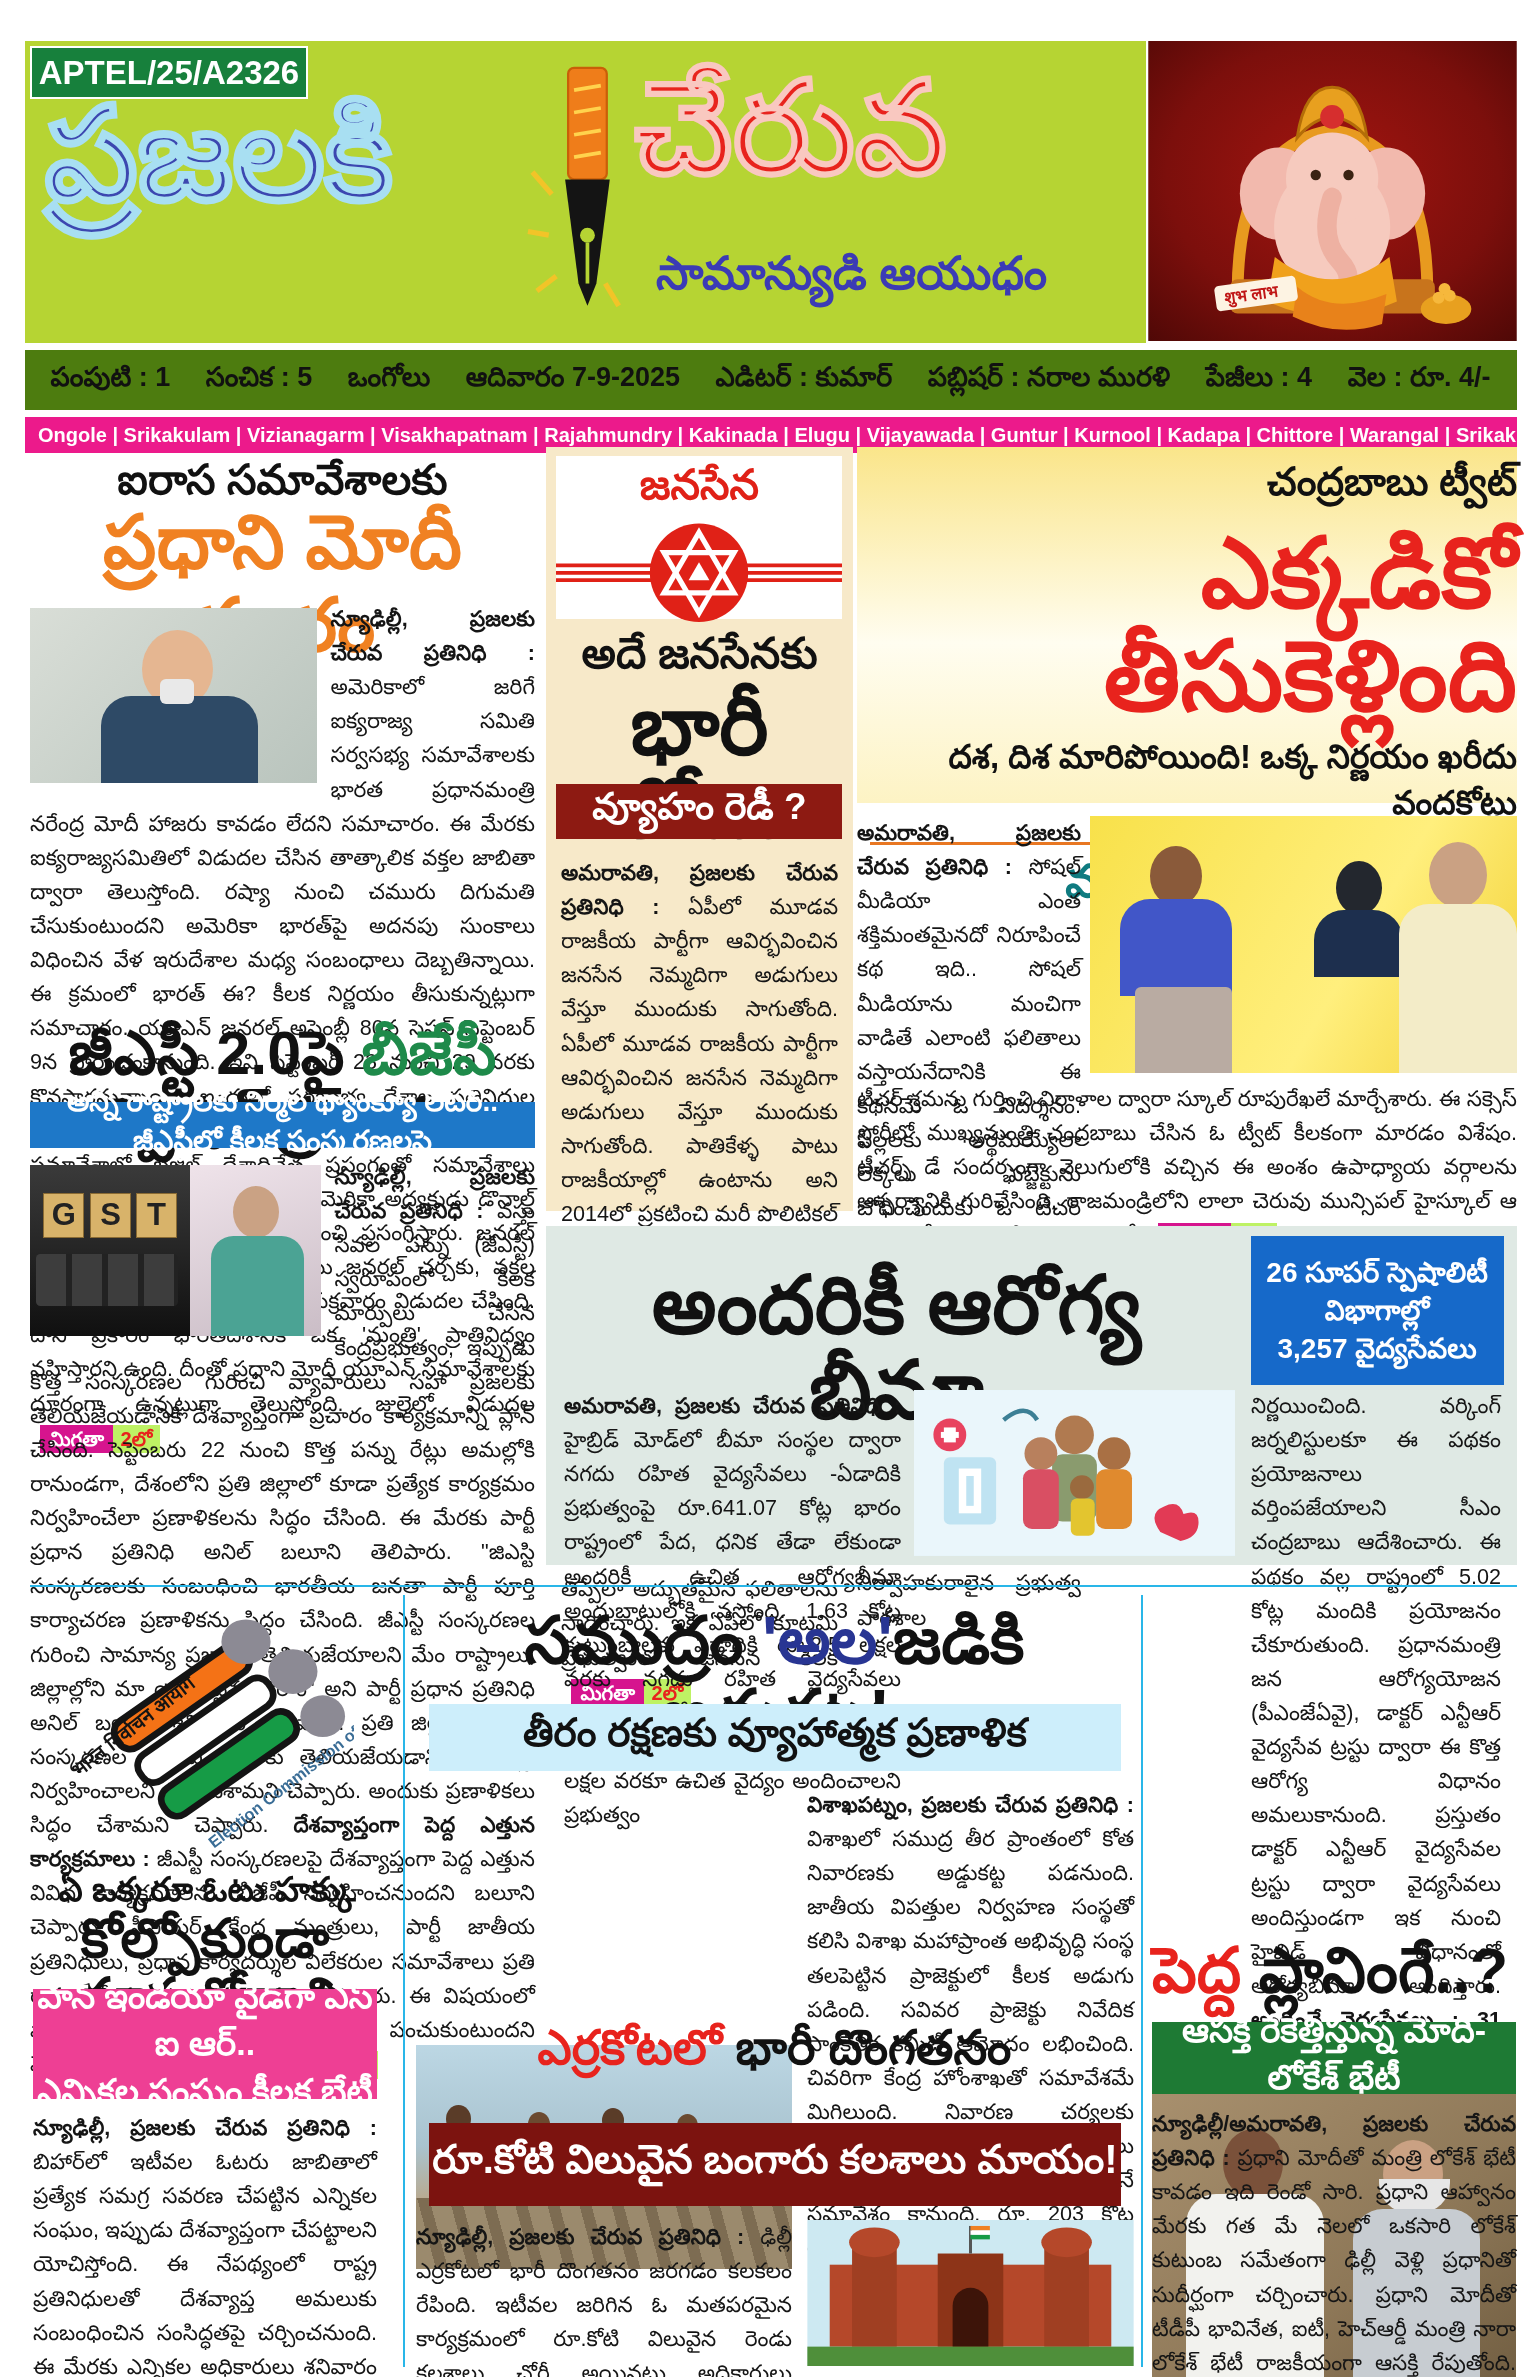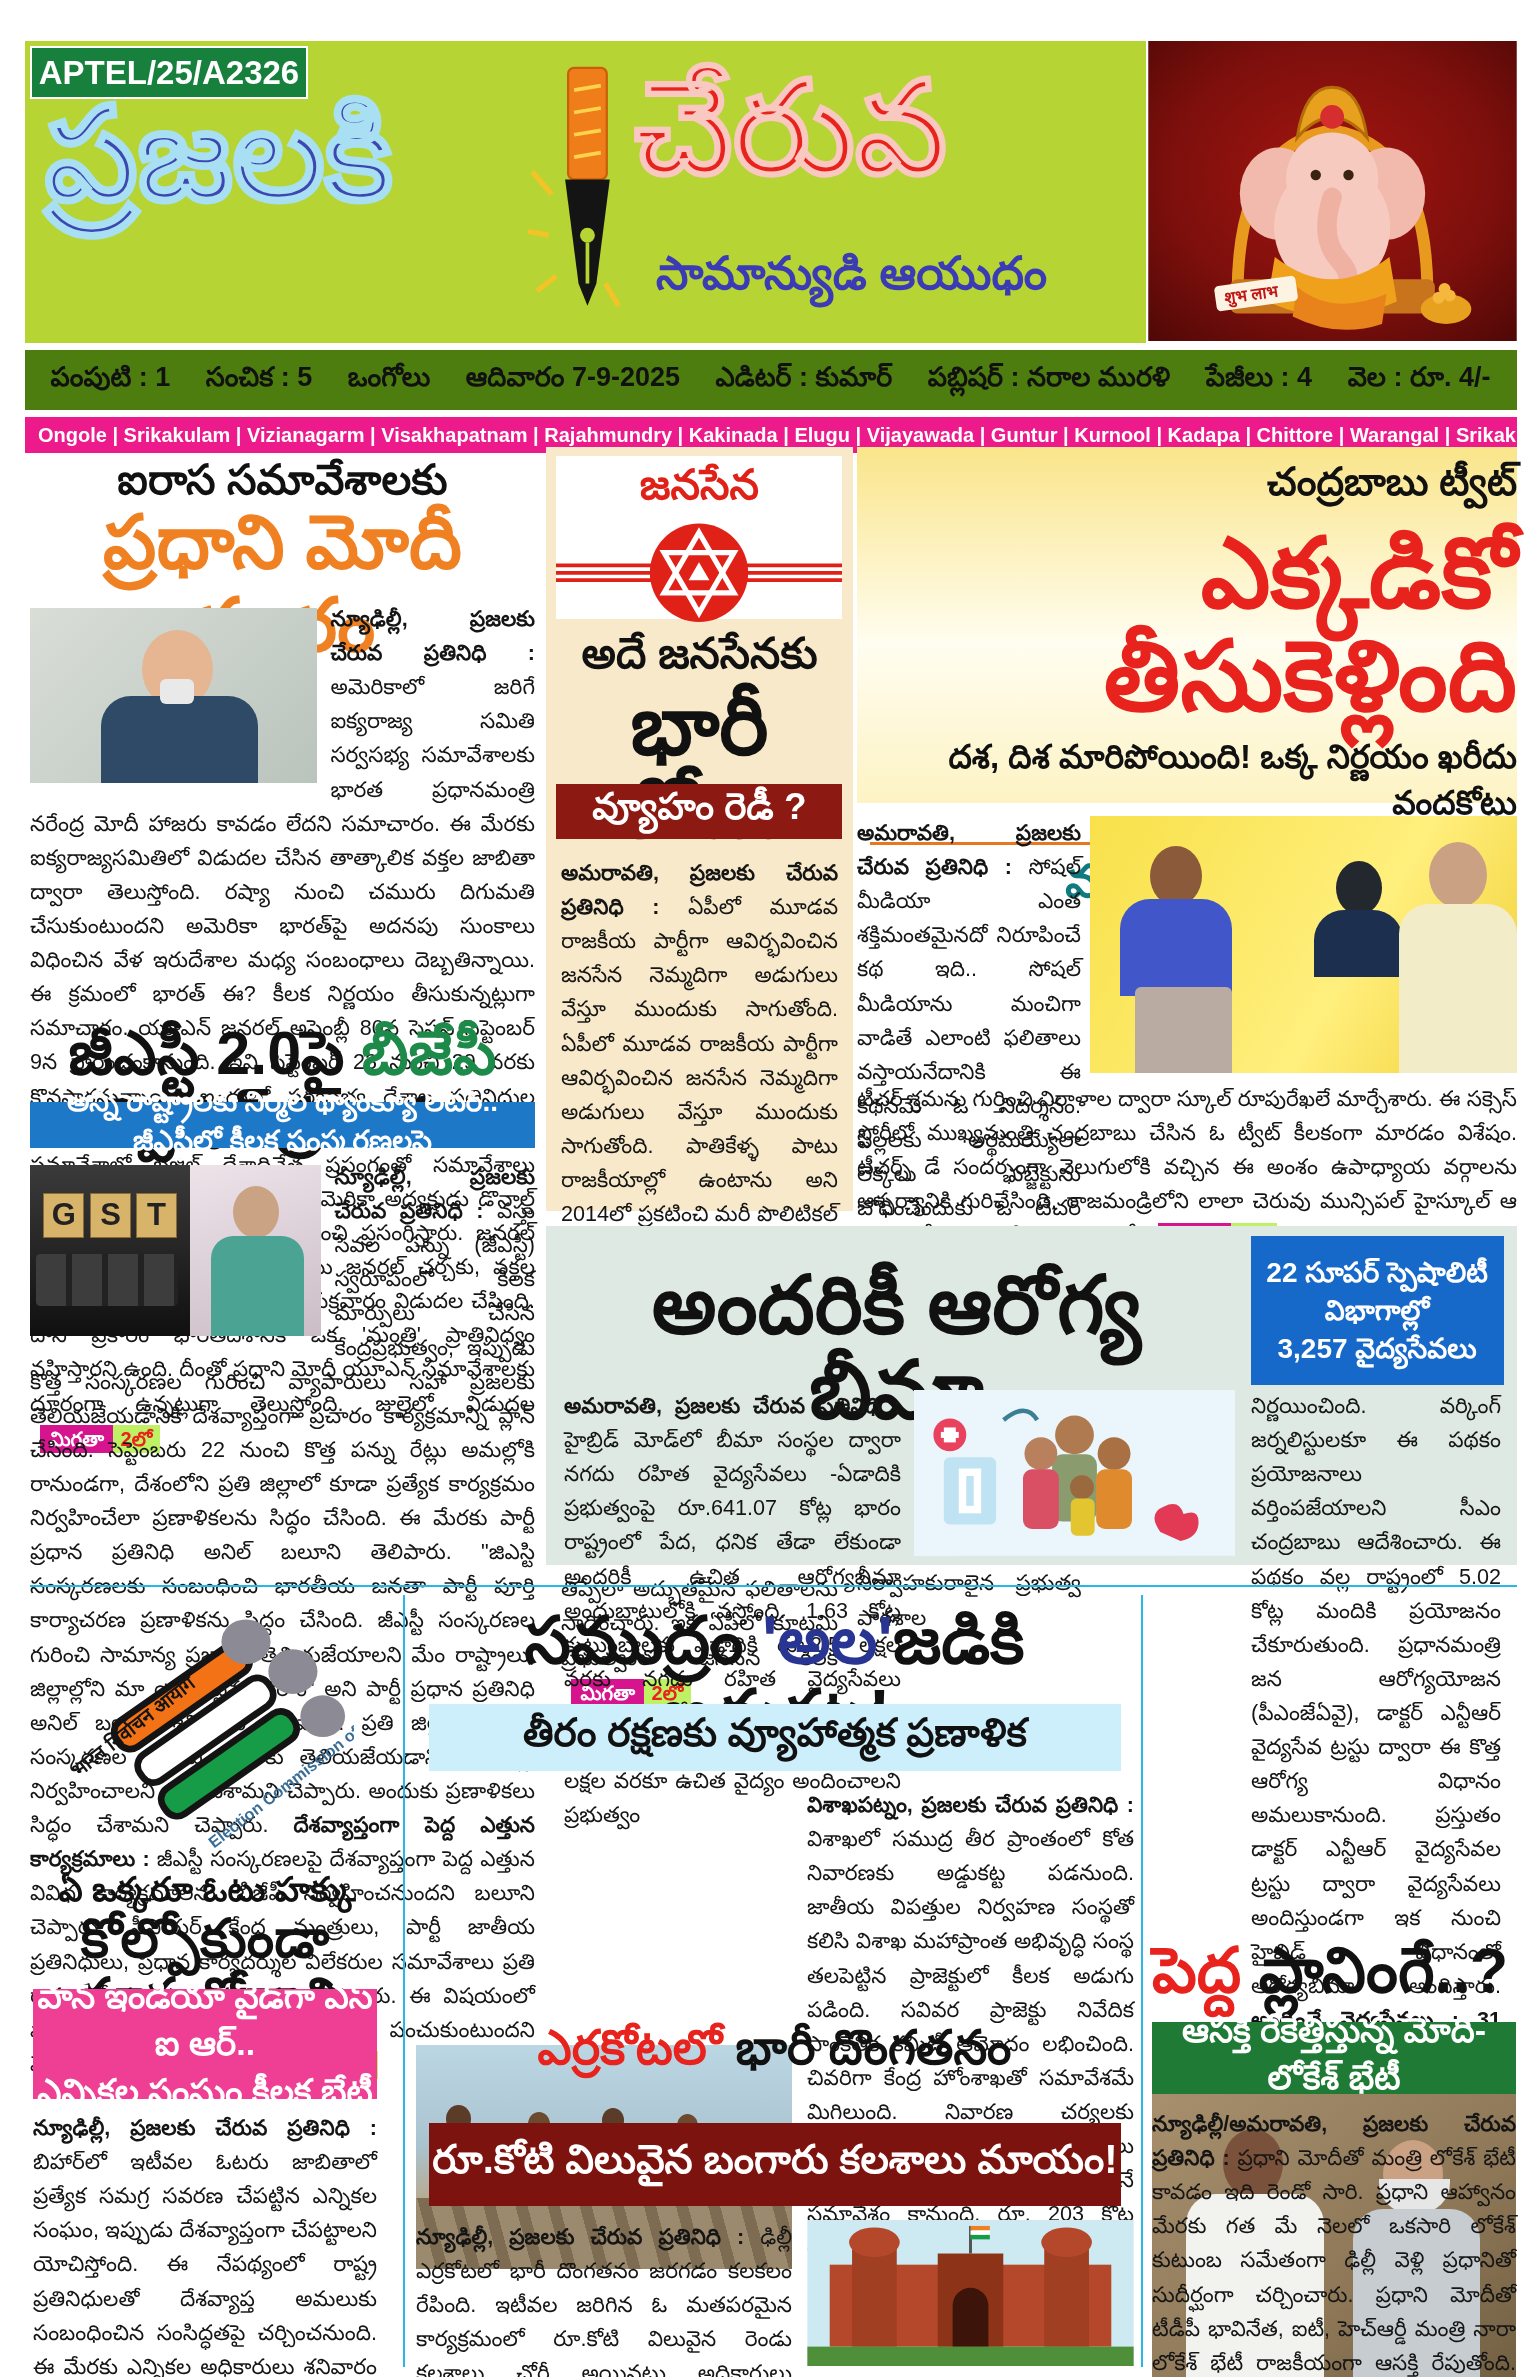--- a/index.html
+++ b/index.html
@@ -271,21 +271,21 @@
   <p class="abs bodytext cbn-bottom" style="margin:0;">
     <span>టీచర్ శ్రమను గుర్తించి విరాళాల ద్వారా స్కూల్ రూపురేఖలే మార్చేశారు. ఈ సక్సెస్ స్టోరీలో ముఖ్యమంత్రి చంద్రబాబు చేసిన ఓ ట్వీట్ కీలకంగా మారడం విశేషం. టీచర్స్ డే సందర్భంగా వెలుగులోకి వచ్చిన ఈ అంశం ఉపాధ్యాయ వర్గాలను ఆశ్చర్యానికి గురిచేసింది. రాజమండ్రిలోని లాలా చెరువు మున్సిపల్ హైస్కూల్ ఆ నగరంలో ఉన్నవారికి తెలుసు.. కానీ,</span><span class="more-tag">
         <span class="m1">మిగతా</span>
         <span class="m2">2లో</span>
       </span>
   </p>
 
   <div class="abs health-panel">
     <div class="health-head">అందరికీ ఆరోగ్య బీమా</div>
     <div class="health-blue">
-      <div>22 సూపర్ స్పెషాలిటీ</div>
+      <div>26 సూపర్ స్పెషాలిటీ</div>
       <div>విభాగాల్లో</div>
       <div>3,257 వైద్యసేవలు</div>
     </div>
     <p class="bodytext health-left" style="margin:0;">
       <span class="dateline">అమరావతి, ప్రజలకు చేరువ ప్రతినిధి : </span><span>హైబ్రిడ్ మోడ్‌లో బీమా సంస్థల ద్వారా నగదు రహిత వైద్యసేవలు -ఏడాదికి ప్రభుత్వంపై రూ.641.07 కోట్ల భారం రాష్ట్రంలో పేద, ధనిక తేడా లేకుండా అందరికీ ఉచిత ఆరోగ్యబీమా అందుబాటులోకి వస్తోంది. 1.63 కోట్ల కుటుంబాలకు ఏడాదికి రూ.2.5 లక్షల వరకు నగదు రహిత వైద్యసేవలు అందిస్తారు. వీరిలో 1.43 కోట్ల పేద కుటుంబాల(బీపీఎల్)కు ఏడాదికి రూ.25 లక్షల వరకూ ఉచిత వైద్యం అందించాలని ప్రభుత్వం</span>
     </p>
     <div class="photo health-img">
       <svg width="321" height="166" viewBox="0 0 430 222">
         <rect width="430" height="222" fill="#eaf6fb"></rect>
         <rect x="40" y="90" width="70" height="90" rx="8" fill="#bfe3f2"></rect>

